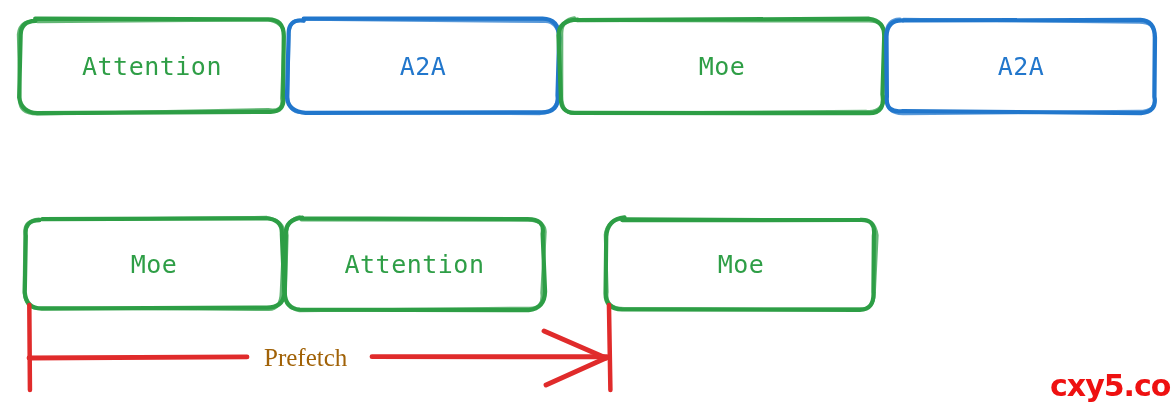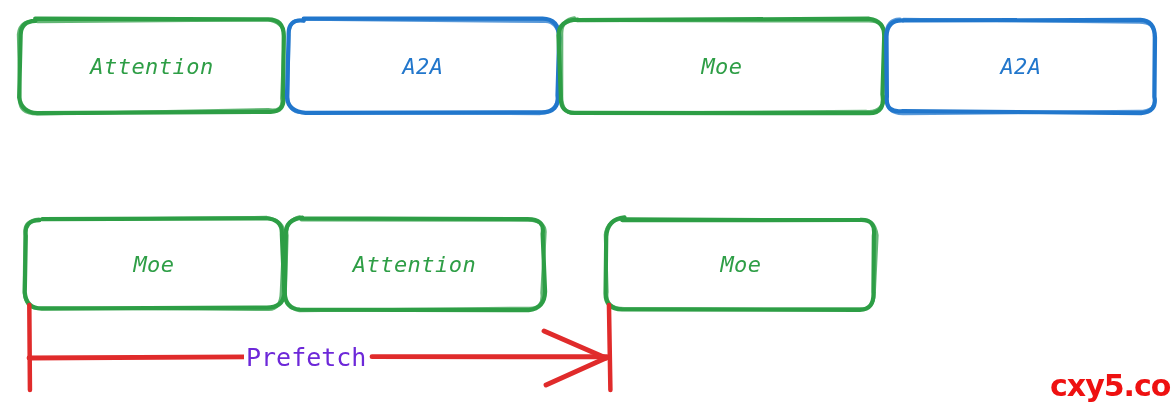--- a/index.html
+++ b/index.html
@@ -24,25 +24,24 @@
     top: 0;
     width: 1171px;
     height: 409px;
   }
   .block-label {
     position: absolute;
     display: flex;
     align-items: center;
     justify-content: center;
     font-family: "DejaVu Sans Mono", monospace;
-    font-size: 22px;
+    font-size: 25px;
     letter-spacing: 0.5px;
     white-space: nowrap;
     pointer-events: none;
-    font-style: italic;
   }
   .prefetch-label {
     position: absolute;
     font-family: "DejaVu Sans Mono", monospace;
     font-size: 25px;
     letter-spacing: 0px;
     white-space: nowrap;
     background: #ffffff;
     padding: 0 2px;
     line-height: 1;
@@ -86,17 +85,17 @@
 
   <div class="block-label" style="left:20px; top:20px; width:264px; height:92px; color:#2e9e46;">Attention</div>
   <div class="block-label" style="left:288px; top:20px; width:270px; height:92px; color:#2277cc;">A2A</div>
   <div class="block-label" style="left:560px; top:20px; width:324px; height:92px; color:#2e9e46;">Moe</div>
   <div class="block-label" style="left:886px; top:20px; width:270px; height:92px; color:#2277cc;">A2A</div>
 
   <div class="block-label" style="left:25px; top:219px; width:258px; height:90px; color:#2e9e46;">Moe</div>
   <div class="block-label" style="left:285px; top:219px; width:259px; height:90px; color:#2e9e46;">Attention</div>
   <div class="block-label" style="left:607px; top:219px; width:268px; height:90px; color:#2e9e46;">Moe</div>
 
-  <div class="prefetch-label" style="left:244px; top:345px; color:#6d28d9;">Prefetch</div>
+  <div class="prefetch-label" style="left:262px; top:345px; color:#a16207;font-family:Liberation Serif, serif;">Prefetch</div>
 
   <div class="watermark" style="left:1050px; top:368px; color:#ee1111;">cxy5.com</div>
 
 </div>
 
 </body></html>

